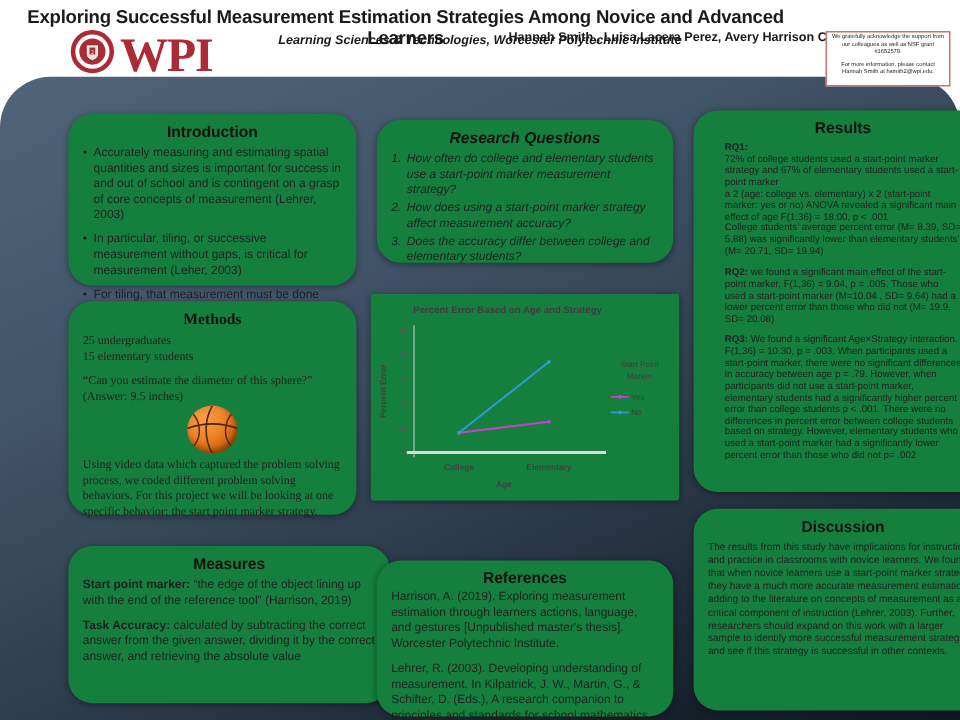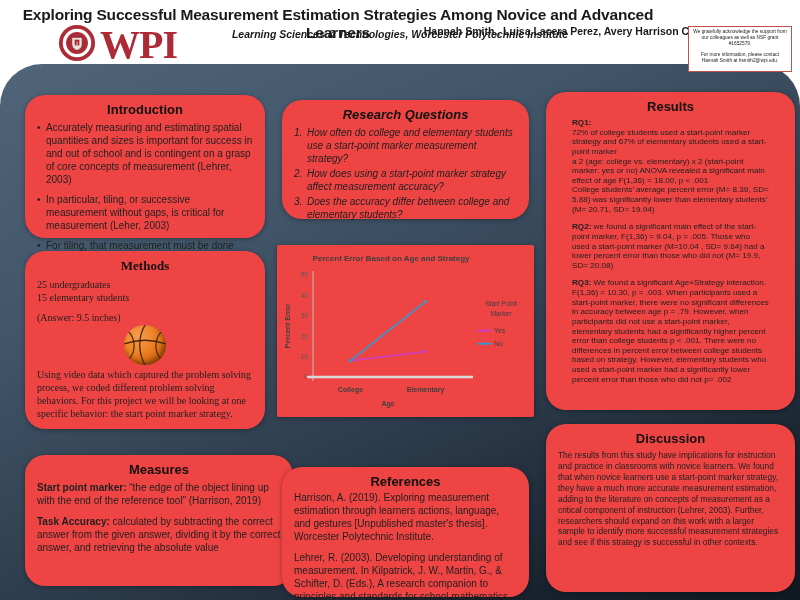--- a/index.html
+++ b/index.html
@@ -34,23 +34,23 @@
     font-size:40px;line-height:38px;color:#AC2B37;letter-spacing:-1px;
   }
   .ack-box{
     position:absolute;right:8px;top:26px;width:96px;height:40px;
     border:1.5px solid #c0504d;background:#fff;padding:2px 3px;
     font-size:4.8px;line-height:1.3;text-align:center;color:#222;
   }
   .ack-box p{margin:0 0 4px 0;}
   
   .card{
-    position:absolute;background:#ef4444;border-radius:20px;
+    position:absolute;background:#15803d;border-radius:20px;
     box-shadow:0 1px 5px rgba(0,0,0,.35);
-    color:#1f1f1f;z-index:2;
+    color:#1f1f1f;z-index:2;margin-left:32px;
   }
   .card h2{
     margin:7px 0 4px 0;text-align:center;font-size:13px;font-weight:bold;color:#111;
   }
   .card .body{padding:0 12px;font-size:10px;line-height:1.3;}
   #card-intro{left:25px;top:95px;width:240px;height:143px;}
   #card-methods{left:25px;top:251px;width:240px;height:178px;font-family:Liberation Serif, serif;}
   #card-measures{left:25px;top:455px;width:268px;height:131px;}
   #card-rq{left:282px;top:100px;width:247px;height:119px;font-style:italic;}
   #card-chart{left:277px;top:245px;width:257px;height:172px;border-radius:2px;}
@@ -115,20 +115,21 @@
     <div class="bullet">For tiling, that measurement must be done from an acute start-point such as the edge of an object.</div>
   </div>
 </section>
 
 <section class="card" id="card-methods">
   <h2>Methods</h2>
   <div class="body">
     <div>25 undergraduates</div>
     <div>15 elementary students</div>
     <div class="gap"></div>
+    <div>“Can you estimate the diameter of this sphere?”</div>
     <div>(Answer: 9.5 inches)</div>
     <div class="basketball">
       <svg width="42" height="40" viewBox="0 0 42 40">
         <path d="M21 0 C 14 12, 14 28, 21 40" stroke="#4a2508" stroke-width="1.3" fill="none"></path>
         <path d="M0 19 C 14 14, 28 14, 42 19" stroke="#4a2508" stroke-width="1.3" fill="none"></path>
         <path d="M4 6 C 12 14, 12 27, 5 34" stroke="#4a2508" stroke-width="1.2" fill="none"></path>
         <path d="M38 6 C 30 14, 30 27, 37 34" stroke="#4a2508" stroke-width="1.2" fill="none"></path>
       </svg>
     </div>
     <div>Using video data which captured the problem solving process, we coded different problem solving behaviors. For this project we will be looking at one specific behavior: the start point marker strategy.</div>

